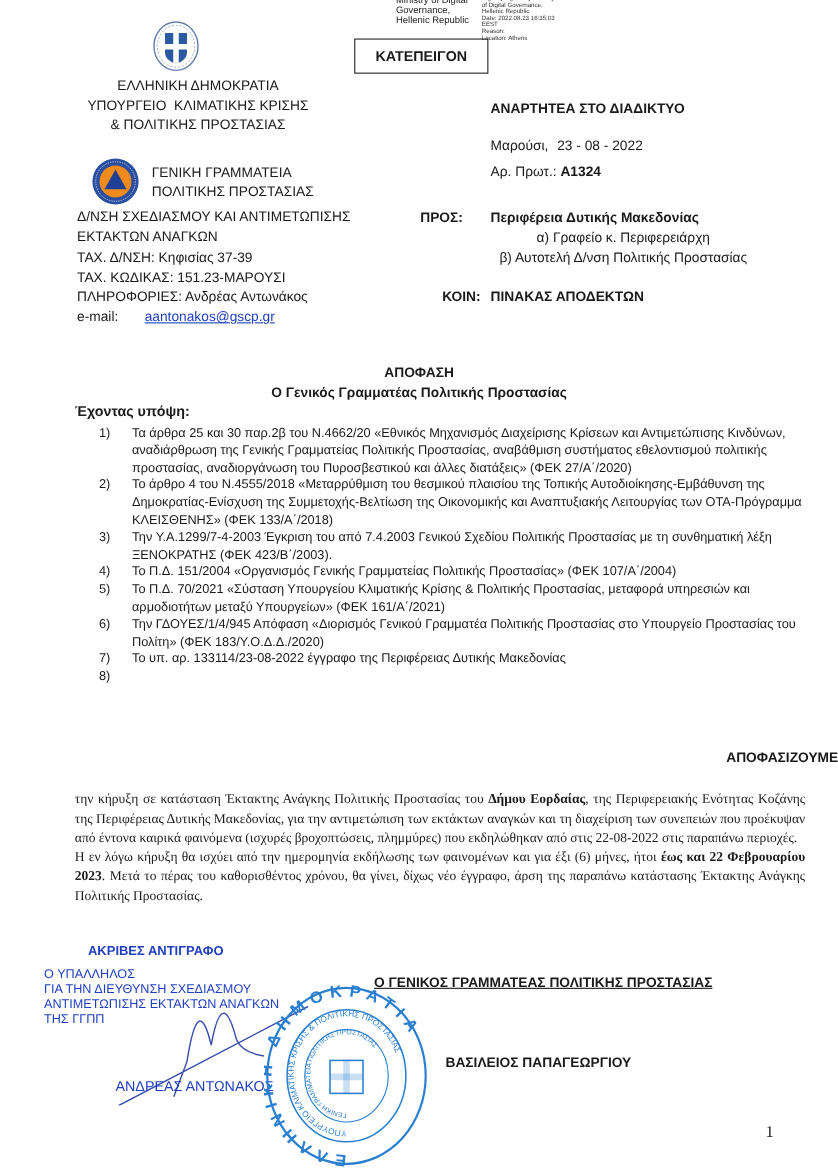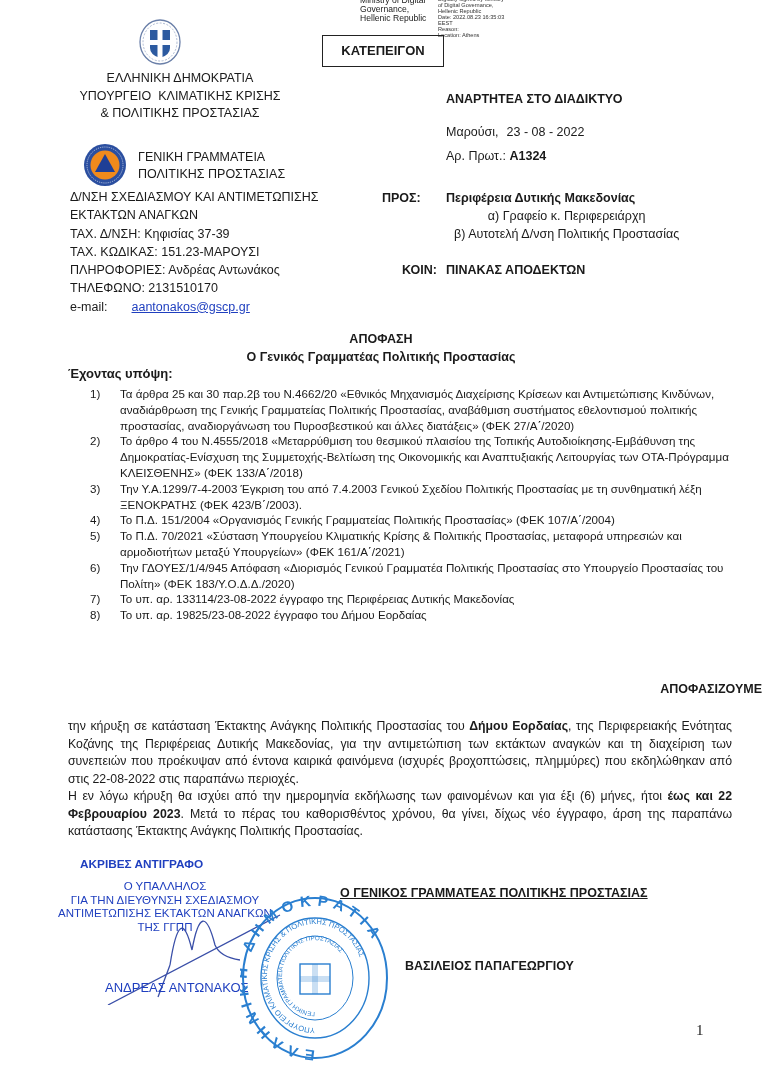--- a/index.html
+++ b/index.html
@@ -39,24 +39,24 @@
     #decTitle { left: 0; width: 762px; top: 330px; text-align: center; font-size: 12.5px; line-height: 18px; font-weight: bold; }
     #considering { left: 68px; top: 366px; font-size: 13px; font-weight: bold; }
 
     #refs { left: 90px; top: 386px; width: 650px; }
     .ref { position: relative; padding-left: 30px; font-size: 11.6px; line-height: 15.8px; margin-bottom: 0; }
     .ref .num { position: absolute; left: 0; top: 0; }
 
     #decide { left: 0; width: 762px; top: 682px; text-align: right; font-weight: bold; font-size: 12.5px; }
 
     #body { left: 68px; top: 718px; width: 664px; font-size: 12.3px; line-height: 17.5px; text-align: justify; }
-    #body p { margin: 0; }
+    #body p { margin: 0; font-family: Liberation Serif, serif; }
 
     #trueCopy { left: 80px; top: 857px; font-size: 11.8px; font-weight: bold; color: #1f3fbf; }
-    #employee { left: 40px; top: 880px; width: 250px; text-align: center; font-size: 11.5px; line-height: 13.6px; color: #1f3fbf; }
+    #employee { left: 40px; top: 880px; width: 250px; text-align: left; font-size: 11.5px; line-height: 13.6px; color: #1f3fbf; }
     #empName { left: 105px; top: 980px; font-size: 13px; color: #1f3fbf; }
     #scribble { left: 100px; top: 905px; width: 190px; height: 100px; }
 
     #genSecTitle { left: 340px; top: 886px; font-size: 12.5px; font-weight: bold; text-decoration: underline; }
     #genSecName { left: 405px; top: 959px; font-size: 12.5px; font-weight: bold; }
 
     #stamp { left: 240px; top: 890px; width: 150px; height: 175px; }
 
     #pageNum { left: 696px; top: 1022px; font-family: "Liberation Serif", serif; font-size: 15px; }
   </style>
@@ -106,21 +106,20 @@
   <div>ΓΕΝΙΚΗ ΓΡΑΜΜΑΤΕΙΑ</div>
   <div>ΠΟΛΙΤΙΚΗΣ ΠΡΟΣΤΑΣΙΑΣ</div>
 </div>
 
 <div id="dept" class="abs">
   <div>Δ/ΝΣΗ ΣΧΕΔΙΑΣΜΟΥ ΚΑΙ ΑΝΤΙΜΕΤΩΠΙΣΗΣ</div>
   <div>ΕΚΤΑΚΤΩΝ ΑΝΑΓΚΩΝ</div>
   <div>ΤΑΧ. Δ/ΝΣΗ: Κηφισίας 37-39</div>
   <div>ΤΑΧ. ΚΩΔΙΚΑΣ: 151.23-ΜΑΡΟΥΣΙ</div>
   <div>ΠΛΗΡΟΦΟΡΙΕΣ: Ανδρέας Αντωνάκος</div>
-  <div>ΤΗΛΕΦΩΝΟ: 2131510170</div>
   <div class="email">
     <span>e-mail:</span><a>aantonakos@gscp.gr</a>
   </div>
 </div>
 
 <div id="rightHead" class="abs f13 b">ΑΝΑΡΤΗΤΕΑ ΣΤΟ ΔΙΑΔΙΚΤΥΟ</div>
 <div id="rightDate" class="abs">
   <span>Μαρούσι,</span><span class="gap">23 - 08 - 2022</span>
 </div>
 <div id="rightProt" class="abs">
@@ -144,21 +143,21 @@
 <div id="considering" class="abs">Έχοντας υπόψη:</div>
 
 <div id="refs" class="abs">
   <div class="ref"><span class="num">1)</span><span>Τα άρθρα 25 και 30 παρ.2β του Ν.4662/20 «Εθνικός Μηχανισμός Διαχείρισης Κρίσεων και Αντιμετώπισης Κινδύνων, αναδιάρθρωση της Γενικής Γραμματείας Πολιτικής Προστασίας, αναβάθμιση συστήματος εθελοντισμού πολιτικής προστασίας, αναδιοργάνωση του Πυροσβεστικού και άλλες διατάξεις» (ΦΕΚ 27/Α΄/2020)</span></div>
   <div class="ref"><span class="num">2)</span><span>Το άρθρο 4 του Ν.4555/2018 «Μεταρρύθμιση του θεσμικού πλαισίου της Τοπικής Αυτοδιοίκησης-Εμβάθυνση της Δημοκρατίας-Ενίσχυση της Συμμετοχής-Βελτίωση της Οικονομικής και Αναπτυξιακής Λειτουργίας των ΟΤΑ-Πρόγραμμα ΚΛΕΙΣΘΕΝΗΣ» (ΦΕΚ 133/Α΄/2018)</span></div>
   <div class="ref"><span class="num">3)</span><span>Την Υ.Α.1299/7-4-2003 Έγκριση του από 7.4.2003 Γενικού Σχεδίου Πολιτικής Προστασίας με τη συνθηματική λέξη ΞΕΝΟΚΡΑΤΗΣ (ΦΕΚ 423/Β΄/2003).</span></div>
   <div class="ref"><span class="num">4)</span><span>Το Π.Δ. 151/2004 «Οργανισμός Γενικής Γραμματείας Πολιτικής Προστασίας» (ΦΕΚ 107/Α΄/2004)</span></div>
   <div class="ref"><span class="num">5)</span><span>Το Π.Δ. 70/2021 «Σύσταση Υπουργείου Κλιματικής Κρίσης &amp; Πολιτικής Προστασίας, μεταφορά υπηρεσιών και αρμοδιοτήτων μεταξύ Υπουργείων» (ΦΕΚ 161/Α΄/2021)</span></div>
   <div class="ref"><span class="num">6)</span><span>Την ΓΔΟΥΕΣ/1/4/945 Απόφαση «Διορισμός Γενικού Γραμματέα Πολιτικής Προστασίας στο Υπουργείο Προστασίας του Πολίτη» (ΦΕΚ 183/Υ.Ο.Δ.Δ./2020)</span></div>
   <div class="ref"><span class="num">7)</span><span>Το υπ. αρ. 133114/23-08-2022 έγγραφο της Περιφέρειας Δυτικής Μακεδονίας</span></div>
-  <div class="ref"><span class="num">8)</span><span>Το υπ. αρ. 19825/23-08-2022 έγγραφο του Δήμου Εορδαίας</span></div>
+  <div class="ref"><span class="num">8)</span></div>
 </div>
 
 <div id="decide" class="abs">ΑΠΟΦΑΣΙΖΟΥΜΕ</div>
 
 <div id="body" class="abs">
   <p><span>την κήρυξη σε κατάσταση Έκτακτης Ανάγκης Πολιτικής Προστασίας του </span><b>Δήμου Εορδαίας</b><span>, της Περιφερειακής Ενότητας Κοζάνης της Περιφέρειας Δυτικής Μακεδονίας, για την αντιμετώπιση των εκτάκτων αναγκών και τη διαχείριση των συνεπειών που προέκυψαν από έντονα καιρικά φαινόμενα (ισχυρές βροχοπτώσεις, πλημμύρες) που εκδηλώθηκαν από στις 22-08-2022 στις παραπάνω περιοχές.</span></p>
   <p><span>Η εν λόγω κήρυξη θα ισχύει από την ημερομηνία εκδήλωσης των φαινομένων και για έξι (6) μήνες, ήτοι </span><b>έως και 22 Φεβρουαρίου 2023</b><span>. Μετά το πέρας του καθορισθέντος  χρόνου, θα γίνει, δίχως νέο έγγραφο, άρση της παραπάνω κατάστασης Έκτακτης Ανάγκης Πολιτικής Προστασίας.</span></p>
 </div>
 
 <div id="trueCopy" class="abs">ΑΚΡΙΒΕΣ ΑΝΤΙΓΡΑΦΟ</div>

